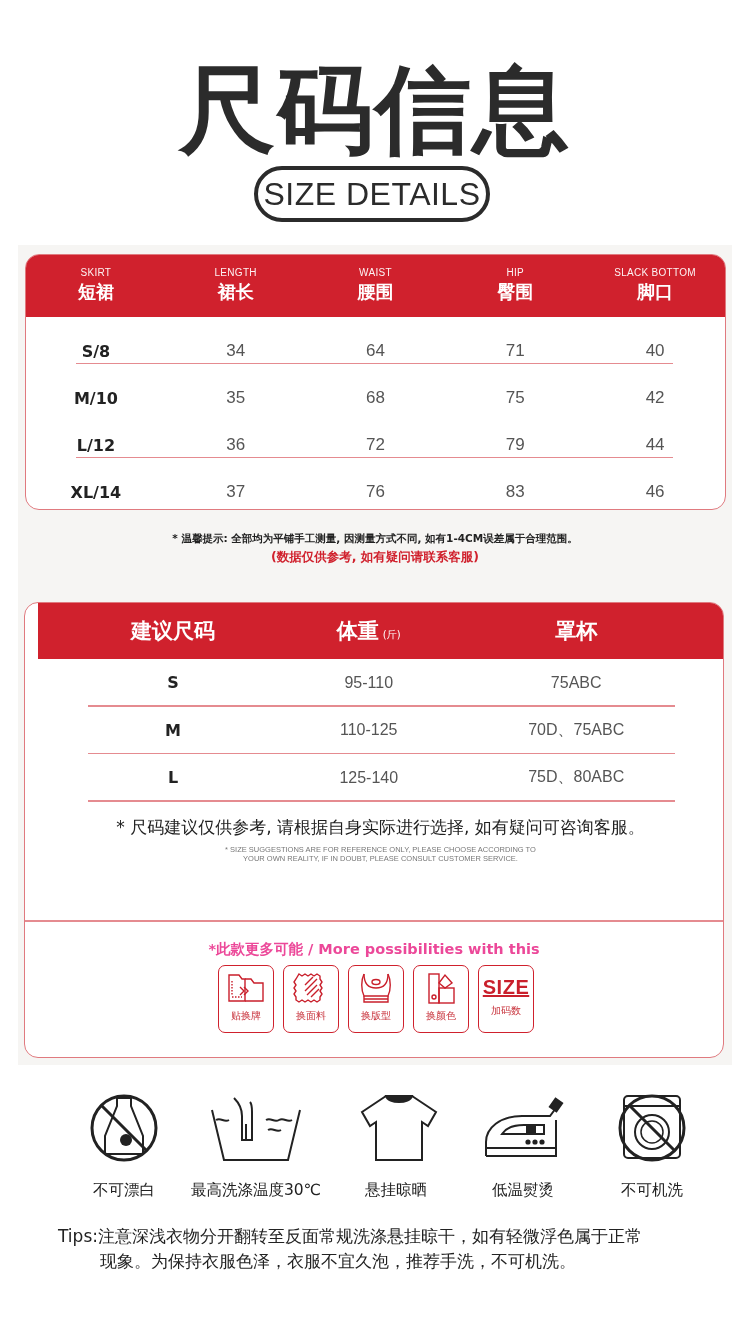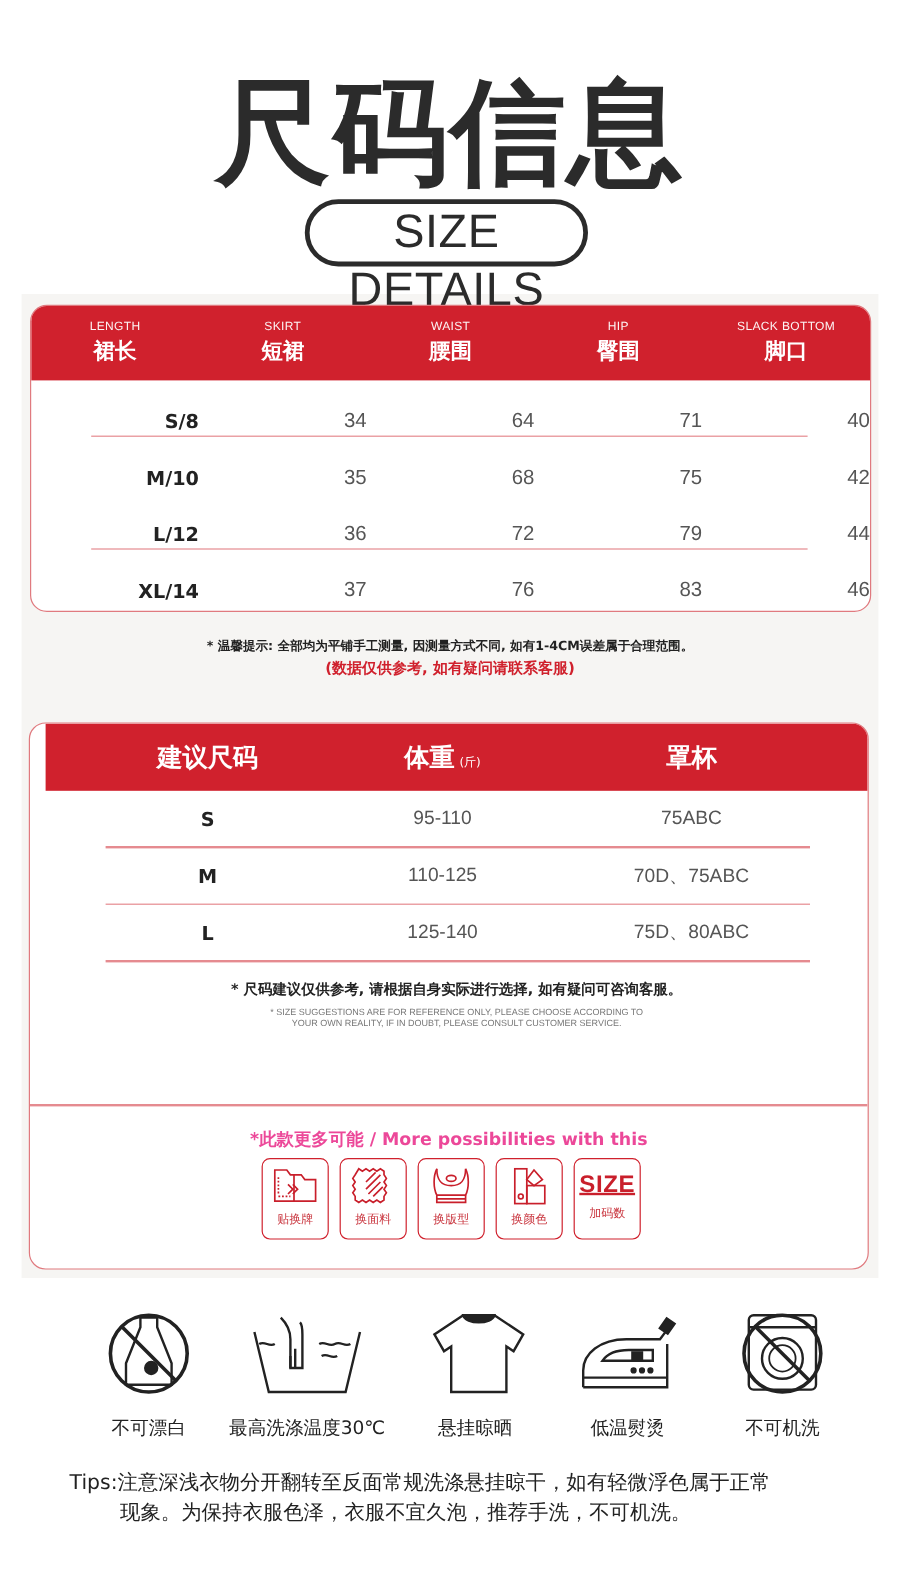--- a/index.html
+++ b/index.html
@@ -1,47 +1,47 @@
 <!DOCTYPE html>
 <html><head>
 <meta charset="utf-8">
 <style>
   * { box-sizing: border-box; margin: 0; padding: 0; }
   html, body { width: 750px; height: 1324px; background: #ffffff; font-family: "DejaVu Sans", sans-serif; color: #222; overflow: hidden; }
   .page { position: relative; width: 750px; height: 1324px; }
   .gray-band { position: absolute; left: 18px; top: 245px; width: 714px; height: 820px; background: #f6f5f3; }
 
   .title-cn { position: absolute; top: 55px; left: 0; width: 750px; text-align: center; font-size: 96px; font-weight: bold; color: #2b2b2b; letter-spacing: 2px; line-height: 110px; }
-  .title-pill { position: absolute; top: 166px; left: 254px; width: 236px; height: 56px; border: 4px solid #2b2b2b; border-radius: 28px; text-align: center; line-height: 48px; font-size: 39px; color: #2b2b2b; font-family: "Liberation Sans", sans-serif; letter-spacing: 0.5px; }
+  .title-pill { position: absolute; top: 166px; left: 254px; width: 236px; height: 56px; border: 4px solid #2b2b2b; border-radius: 28px; text-align: center; line-height: 48px; font-size: 32px; color: #2b2b2b; font-family: "Liberation Sans", sans-serif; letter-spacing: 0.5px; }
 
   .card { position: absolute; background: #fff; border: 1.5px solid #e07a7f; border-radius: 14px; overflow: hidden; }
   .card-head { background: #d0212d; color: #fff; }
   .t1 { left: 25px; top: 254px; width: 701px; height: 256px; }
   .t1 .card-head { height: 62px; display: flex; }
   .t1 .hcol { flex: 1; text-align: center; padding-top: 12px; }
   .t1 .hcol .en { font-size: 10px; letter-spacing: 0.3px; font-family: "Liberation Sans", sans-serif; opacity: .95; }
   .t1 .hcol .cn { font-size: 18px; font-weight: bold; margin-top: 2px; }
   .t1 .row { position: relative; height: 47px; display: flex; align-items: center; }
-  .t1 .row .c { flex: 1; text-align: right; font-size: 17px; color: #555; font-family: "Liberation Sans", sans-serif; margin-top: 21px; }
+  .t1 .row .c { flex: 1; text-align: center; font-size: 17px; color: #555; font-family: "Liberation Sans", sans-serif; margin-top: 21px; }
   .t1 .row .c.first { color: #222; font-weight: bold; font-family: "DejaVu Sans", sans-serif; font-size: 16px; }
   .divider { position: absolute; bottom: 0; left: 50px; right: 52px; height: 1.5px; background: #e58b90; }
 
   .note1 { position: absolute; top: 532px; left: 0; width: 750px; text-align: center; font-size: 10.5px; font-weight: bold; color: #222; }
   .note2 { position: absolute; top: 549px; left: 0; width: 750px; text-align: center; font-size: 12.5px; font-weight: bold; color: #d0212d; }
 
   .t2 { left: 24px; top: 602px; width: 700px; height: 456px; padding-left: 13px; }
   .t2 .card-head { height: 56px; display: flex; align-items: center; }
   .t2 .hcol { text-align: center; font-size: 21px; font-weight: bold; }
   .t2 .hcol small { font-size: 10px; font-weight: normal; margin-left: 4px; }
   .t2 .row { position: relative; height: 47.5px; display: flex; align-items: center; }
   .t2 .c { text-align: center; font-size: 16px; color: #555; font-family: "Liberation Sans", sans-serif; }
   .t2 .c.first { font-weight: bold; color: #222; font-family: "DejaVu Sans", sans-serif; }
   .col-a { width: 276px; } .col-b { width: 124px; } .col-c { width: 300px; }
   .t2 .row .divider { left: 50px; right: 48px; }
-  .t2 .n1 { margin-top: 14px; text-align: center; font-size: 12px; font-weight: bold; color: #222; }
+  .t2 .n1 { margin-top: 14px; text-align: center; font-size: 17px; font-weight: normal; color: #222; }
   .t2 .n2 { margin-top: 6px; text-align: center; font-size: 7.5px; color: #777; font-family: "Liberation Sans", sans-serif; line-height: 9px; }
   .t2 .sep { position: absolute; left: 0; right: 0; top: 317px; height: 1.5px; background: #e58b90; }
   .more-title { position: absolute; top: 337px; left: 0; width: 100%; text-align: center; font-size: 14.5px; font-weight: bold; color: #ec4899; }
   .opts { position: absolute; top: 362px; left: 193px; display: flex; gap: 9px; }
   .opt { width: 56px; height: 68px; border: 1.5px solid #d0212d; border-radius: 7px; text-align: center; }
   .opt svg { display: block; margin: 5px auto 0; }
   .opt .lbl { font-size: 10px; color: #c9353e; margin-top: 4px; }
   .size-glyph { font-family: "Liberation Sans", sans-serif; font-weight: bold; font-size: 20px; color: #c91f2b; margin-top: 8px; line-height: 26px; letter-spacing: .5px; text-decoration: underline; }
 
   .care { position: absolute; top: 1090px; left: 0; width: 750px; height: 120px; }
@@ -56,26 +56,26 @@
 
 <div class="page">
   <div class="gray-band"></div>
 
   <div class="title-cn">尺码信息</div>
   <div class="title-pill">SIZE DETAILS</div>
 
   <div class="card t1">
     <div class="card-head">
       <div class="hcol">
+          <div class="en">SKIRT</div>
+          <div class="cn">短裙</div>
+        </div>
+      <div class="hcol">
           <div class="en">LENGTH</div>
           <div class="cn">裙长</div>
-        </div>
-      <div class="hcol">
-          <div class="en">SKIRT</div>
-          <div class="cn">短裙</div>
         </div>
       <div class="hcol">
           <div class="en">WAIST</div>
           <div class="cn">腰围</div>
         </div>
       <div class="hcol">
           <div class="en">HIP</div>
           <div class="cn">臀围</div>
         </div>
       <div class="hcol">

